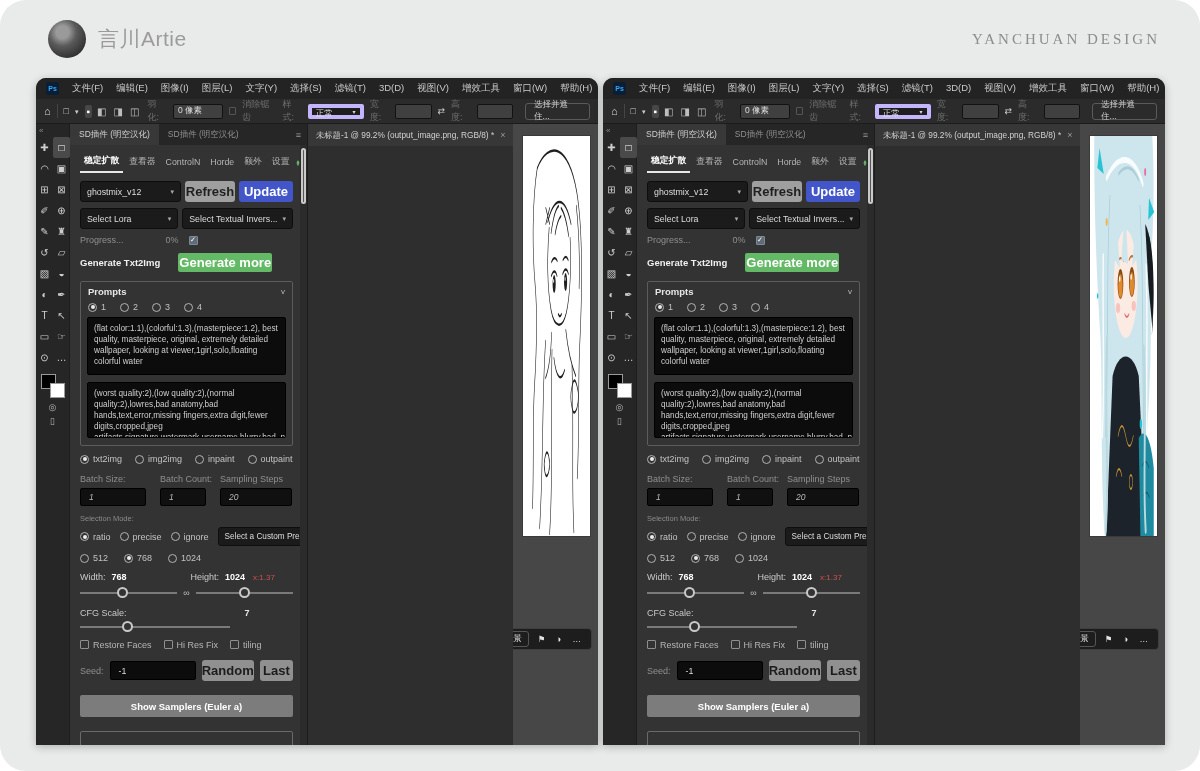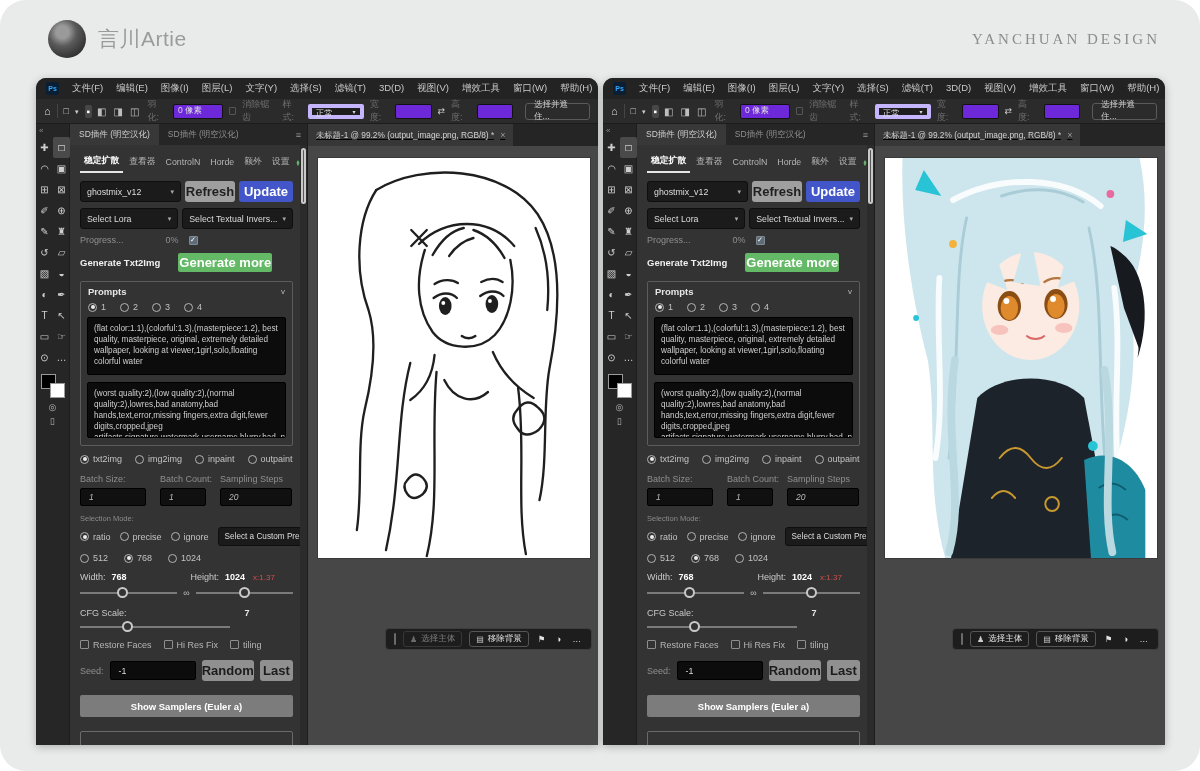--- a/index.html
+++ b/index.html
@@ -21,21 +21,21 @@
   .ps-logo { width:13px; height:13px; background:#0a1f33; color:#31a8ff; font-size:7px; font-weight:bold; display:flex; align-items:center; justify-content:center; border-radius:2px; flex:none; }
   .menu-item { font-size:9.5px; color:#c9c9c9; white-space:nowrap; cursor:default; }
 
   
   .optbar { height:25px; background:#2b2b2b; border-bottom:1px solid #1c1c1c; display:flex; align-items:center; gap:6px; padding:0 8px; flex:none; font-size:9px; color:#bdbdbd; }
   .opt-ic { color:#cfcfcf; font-size:11px; line-height:1; }
   .opt-sep { width:1px; height:14px; background:#454545; }
   .selmode { display:flex; gap:3px; }
   .selmode span { font-size:10px; color:#bdbdbd; padding:1px 2px; border-radius:2px; }
   .selmode span.on { background:#474747; color:#fff; }
-  .opt-input { width:52px; height:15px; background:#6d28d9; border:1px solid #121212; border-radius:2px; color:#ddd; font-size:8.5px; padding:0 4px; display:flex; align-items:center; }
+  .opt-input { width:52px; height:15px; background:#404040; border:1px solid #121212; border-radius:2px; color:#ddd; font-size:8.5px; padding:0 4px; display:flex; align-items:center; }
   .opt-select { width:58px; height:15px; background:#1e1e1e; border:4px solid #c4b5fd; border-radius:2px; color:#ddd; font-size:8.5px; padding:0 4px; display:flex; align-items:flex-start; justify-content:space-between; }
   .dim { color:#6e6e6e; }
   .opt-chk { width:8px; height:8px; border:1px solid #555; border-radius:1px; display:inline-block; }
   .opt-btn { height:17px; border:1px solid #5a5a5a; border-radius:3px; padding:0 8px; display:flex; align-items:center; font-size:8.5px; color:#cfcfcf; background:#2b2b2b; margin-left:6px; }
 
   
   .content { flex:1; display:flex; min-height:0; }
 
   
   .toolcol { width:34px; background:#262626; border-right:1px solid #1d1d1d; flex:none; padding-top:2px; }
@@ -117,21 +117,21 @@
   .seedlbl { color:#8f8f8f; }
   .seedin { width:100px; height:19px; background:#0c0c0c; border:1px solid #000; border-radius:2px; color:#ddd; font-size:8.8px; display:flex; align-items:center; padding:0 8px; }
   .btn-gray { background:#909090; color:#1c1c1c; }
   .btn-random { width:60px; margin-left:auto; } .btn-last { width:40px; }
 
   .samplers { width:100%; height:22px; background:#7c7c7c; color:#fff; font-weight:bold; font-size:9.5px; border:none; border-radius:2px; margin-bottom:14px; cursor:pointer; }
   .adetailer { border:1px solid #6a6a6a; border-radius:2px; height:25px; display:flex; align-items:flex-end; justify-content:space-between; padding:0 8px; margin-bottom:10px; cursor:pointer; }
   .adetailer b { color:#ececec; font-size:10px; }
 
   
-  .canvascol { flex:1; display:flex; flex-direction:column; min-width:0;text-decoration:underline; }
+  .canvascol { flex:1; display:flex; min-width:0; }
   .doctabs { height:22px; background:#252525; display:flex; flex:none; }
   .doctab { background:#373737; display:flex; align-items:center; gap:6px; padding:0 8px; font-size:8.3px; color:#d2d2d2; white-space:nowrap; max-width:100%; }
   .doctab .x { color:#9a9a9a; font-size:9px; cursor:pointer; }
   .canvas { flex:1; background:#474747; position:relative; overflow:hidden; }
   .artwork { position:absolute; left:10px; top:12px; right:8px; height:400px; background:#fff; box-shadow:0 0 0 1px #3a3a3a; }
   .artwork svg { width:100%; height:100%; display:block; }
 
   .floatbar { position:absolute; right:6px; bottom:95px; height:22px; background:#1d1d1d; border:1px solid #3e3e3e; border-radius:4px; display:flex; align-items:center; gap:7px; padding:0 8px; }
   .fb-grip { width:2px; height:12px; background:#6a6a6a; border-radius:1px; }
   .fb-btn { height:16px; border:1px solid #555; border-radius:3px; display:flex; align-items:center; gap:4px; padding:0 6px; font-size:8.5px; color:#e4e4e4; background:transparent; cursor:pointer; white-space:nowrap; }

